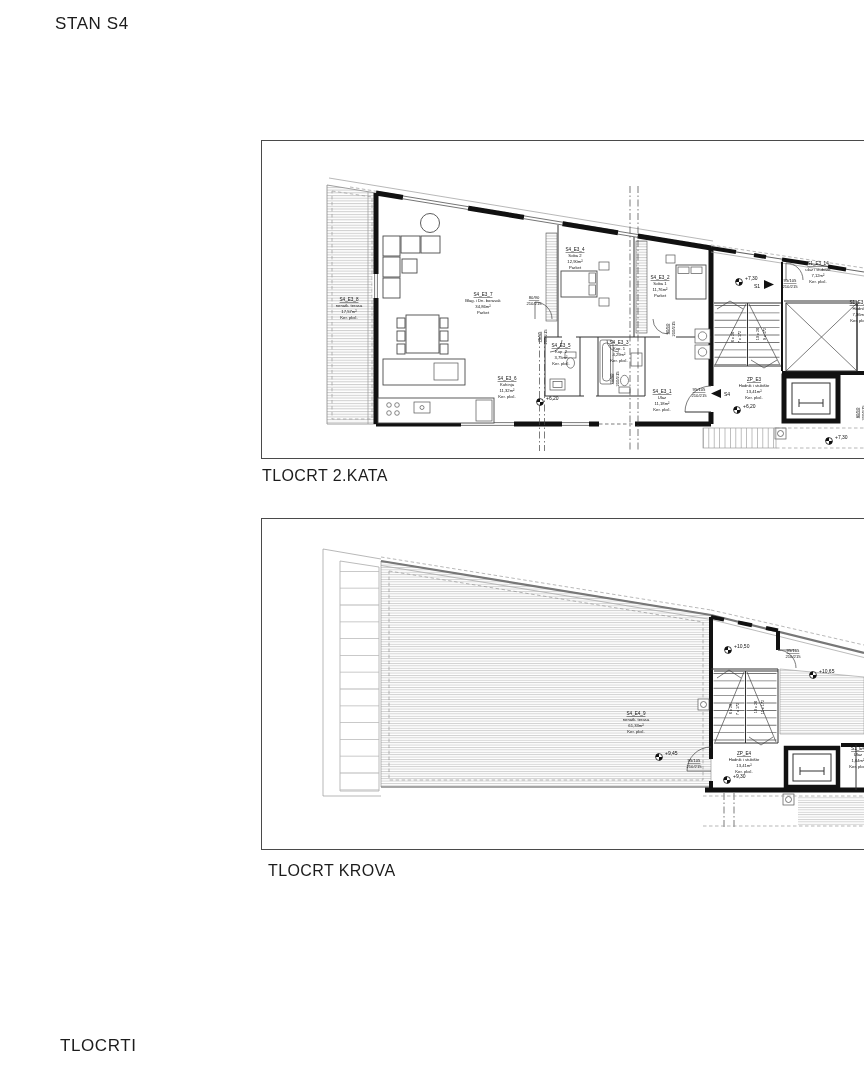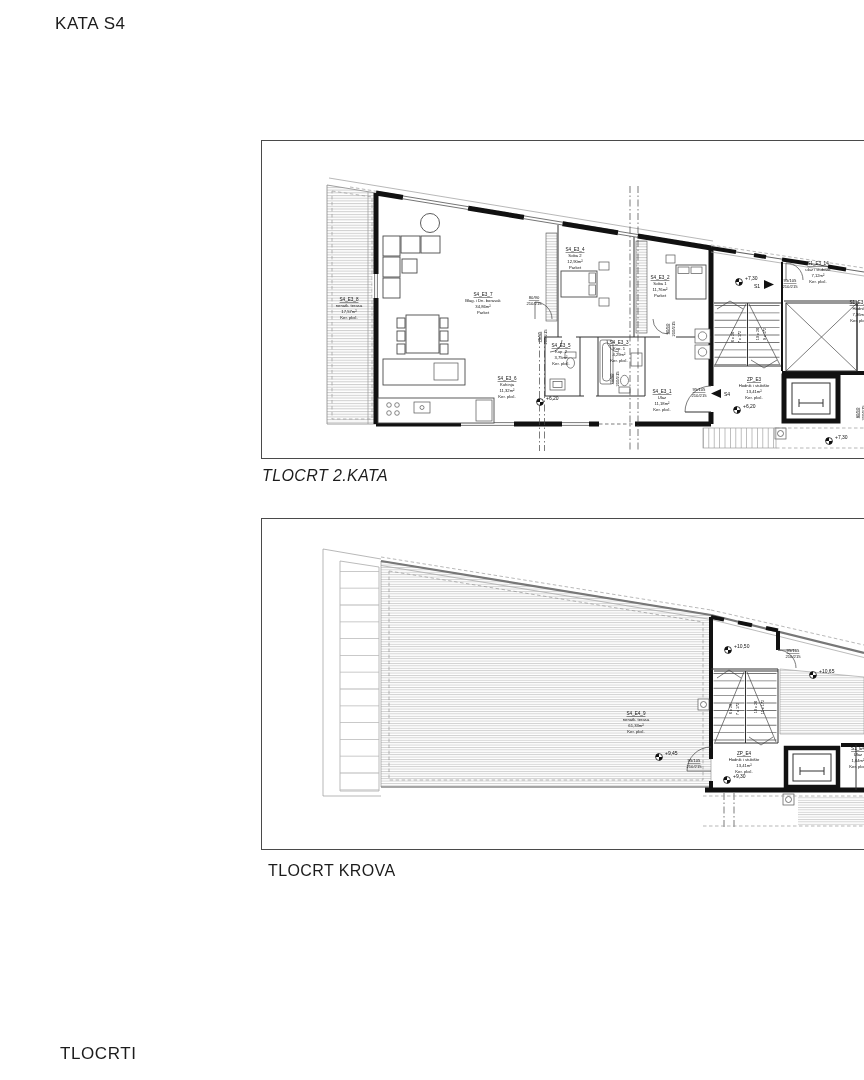--- a/index.html
+++ b/index.html
@@ -1,23 +1,23 @@
 <!DOCTYPE html>
 <html><head>
 <meta charset="utf-8">
 <style>
   html,body{margin:0;padding:0;}
   body{
     width:864px;height:1080px;background:#ffffff;position:relative;overflow:hidden;
     font-family:"Liberation Sans",sans-serif;color:#1c1c1c;
   }
   .sheet-title{position:absolute;left:55px;top:14px;font-size:17px;letter-spacing:.6px;}
-  .sheet-footer{position:absolute;left:60px;top:1036px;font-size:17px;letter-spacing:.6px;margin-top:8px;}
+  .sheet-footer{position:absolute;left:60px;top:1036px;font-size:17px;letter-spacing:.6px;}
   .plan-caption{position:absolute;font-size:16px;letter-spacing:.4px;}
-  #cap1{left:262px;top:467px;font-style:italic;}
+  #cap1{left:262px;top:467px;}
   #cap2{left:268px;top:862px;}
   .plan-box{position:absolute;background:#fff;border:1px solid #4a4a4a;border-right:none;}
   #plan1{left:261px;top:140px;width:602px;height:317px;}
   #plan2{left:261px;top:518px;width:602px;height:330px;}
   svg{display:block;}
   text{font-family:"Liberation Sans",sans-serif;fill:#141414;}
   .rl{font-size:4.2px;text-anchor:middle;}
   .rid{font-size:4.6px;text-anchor:middle;text-decoration:underline;}
   .dl{font-size:4.2px;text-anchor:middle;}
   .du{text-decoration:underline;}
@@ -47,21 +47,21 @@
       <line x1="0" y1="0.5" x2="4" y2="0.5" stroke="#ababab" stroke-width="0.6"></line>
     </pattern>
     <g id="bm">
       <circle r="3.4" fill="#fff" stroke="#111" stroke-width="0.8"></circle>
       <path d="M0,0 L3.4,0 A3.4,3.4 0 0 1 0,3.4 Z" fill="#111"></path>
       <path d="M0,0 L-3.4,0 A3.4,3.4 0 0 1 0,-3.4 Z" fill="#111"></path>
     </g>
   </defs>
 </svg>
 
-<div class="sheet-title">KATA S4</div>
+<div class="sheet-title">STAN S4</div>
 
 <div class="plan-box" id="plan1">
 <svg width="602" height="317" viewBox="0 0 602 317">
 
   <g>
     <line class="tt g" x1="67" y1="37" x2="451" y2="100"></line>
     <line class="tt g dash" x1="88" y1="46" x2="449" y2="105"></line>
     <line class="tt g dash" x1="449" y1="104" x2="602" y2="127"></line>
   </g>
 

